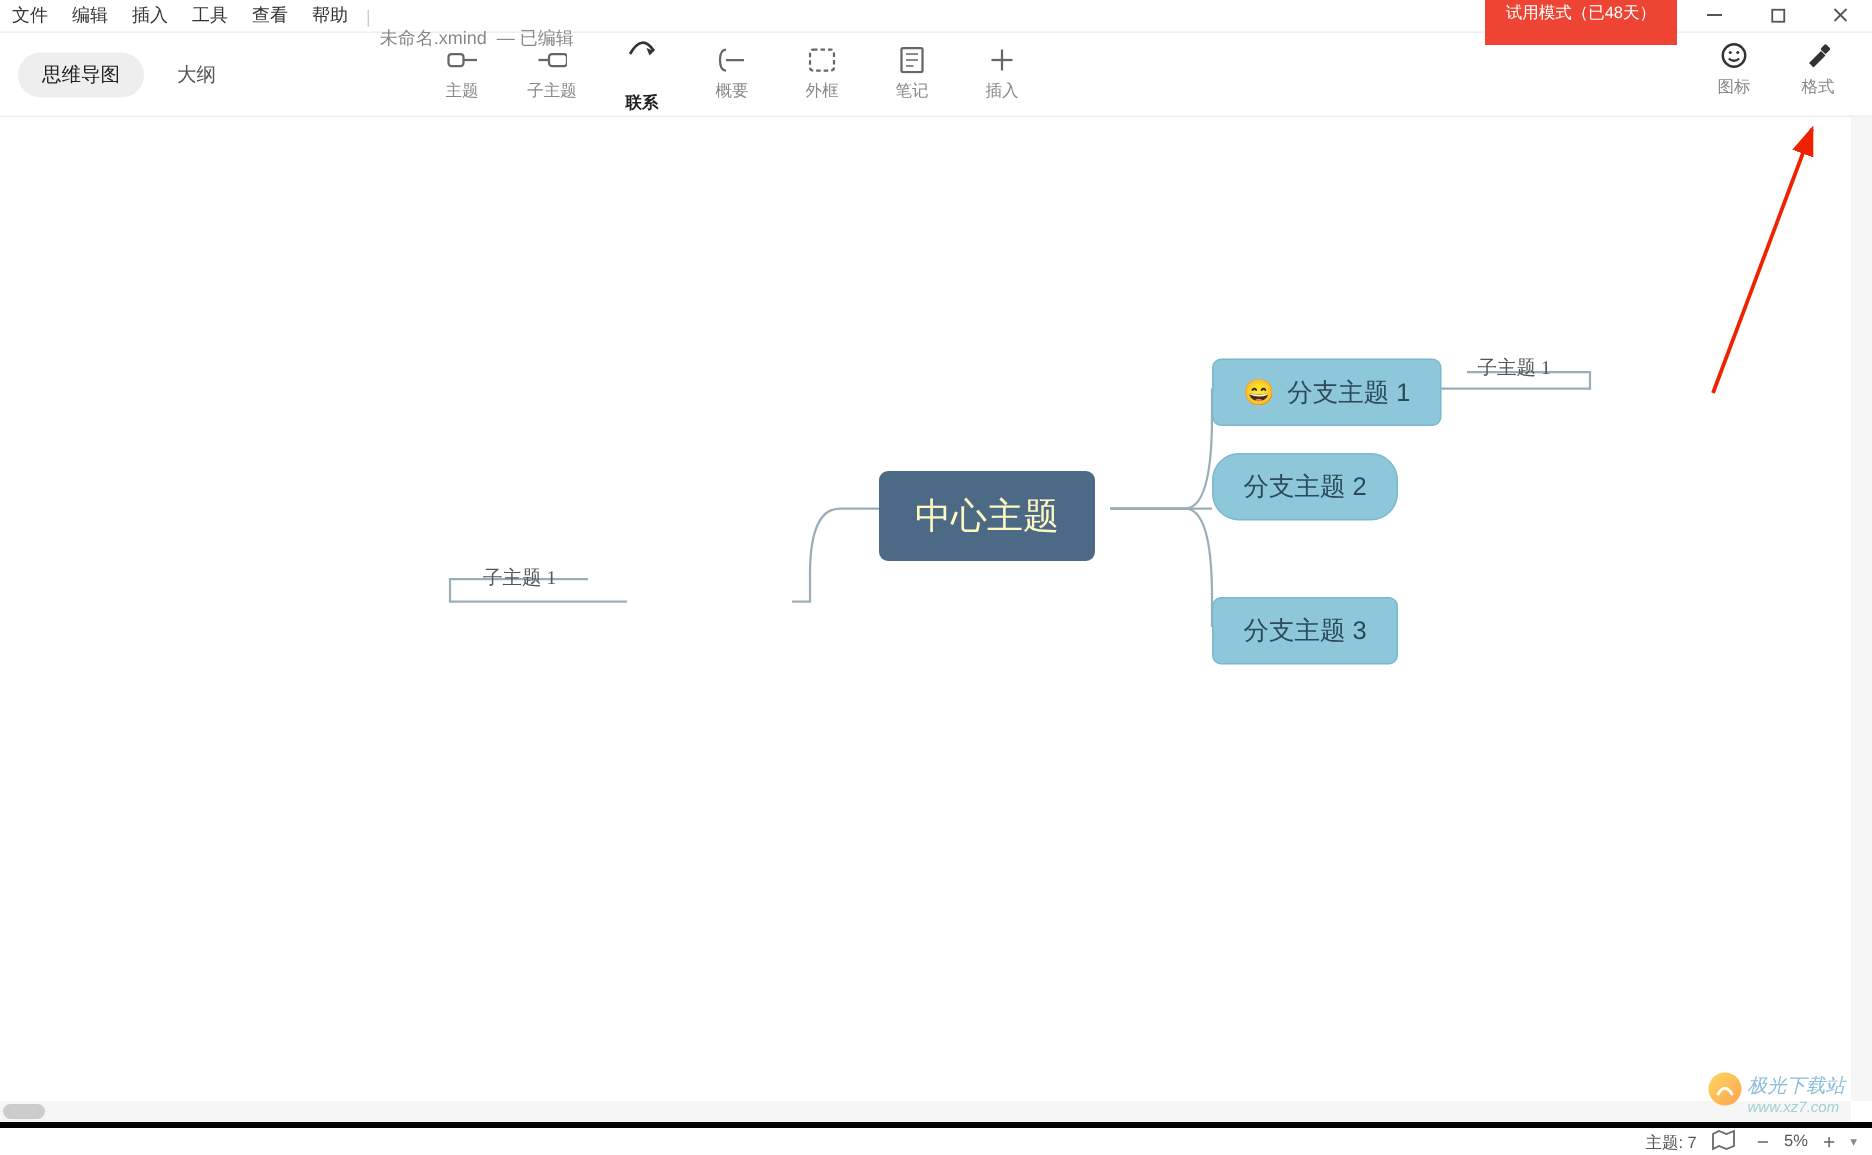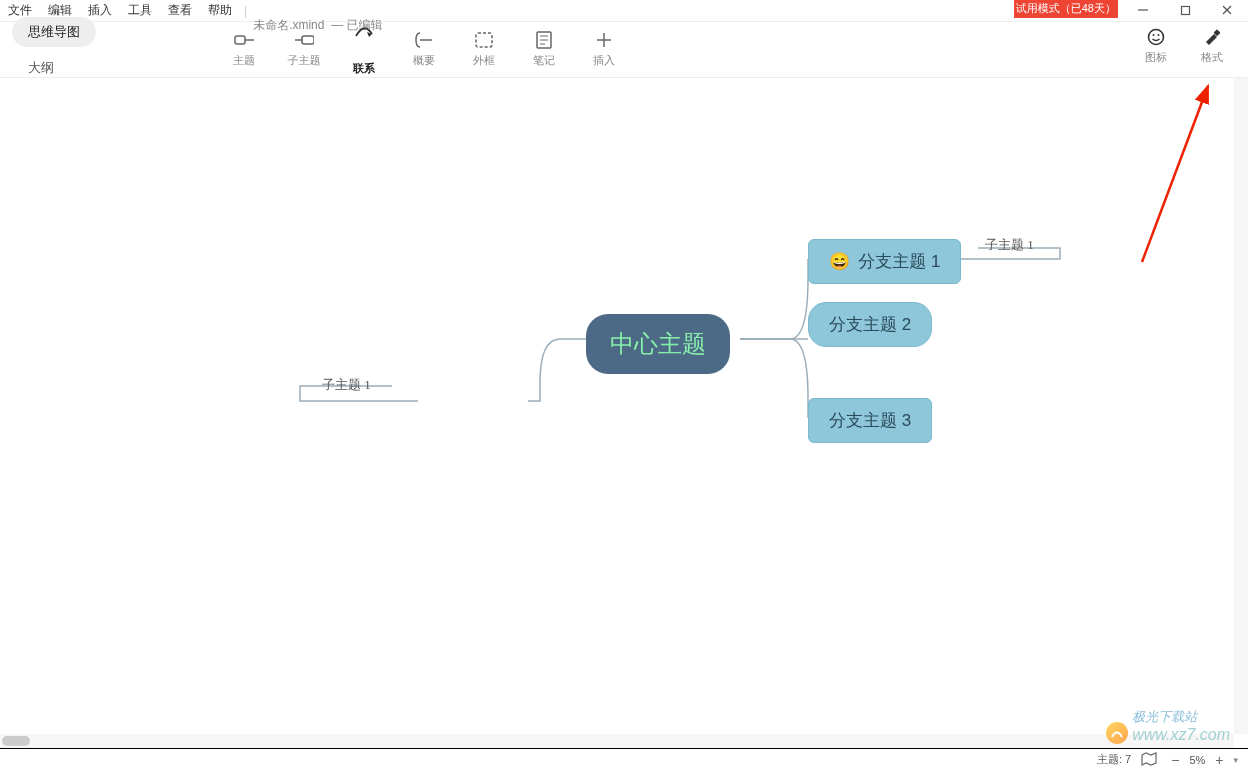--- a/index.html
+++ b/index.html
@@ -3,61 +3,61 @@
 <meta charset="utf-8">
 <style>
 * { margin:0; padding:0; box-sizing:border-box; font-family:"Microsoft YaHei","Segoe UI",sans-serif; }
 body { width:1248px; height:770px; background:#fff; overflow:hidden; position:relative; }
 
 
 .menubar { height:22px; display:flex; align-items:center; font-size:12px; color:#333; border-bottom:1px solid #eee; position:relative; }
 .menubar .menu-item { padding:0 8px; cursor:pointer; }
 .menubar .sep { color:#ccc; margin:0 4px; }
 .menubar .doc-title { color:#888; margin-left:2px;margin-top:30px; }
-.trial { position:absolute; right:130px; top:0; height:18px; background:#E43; color:#fff; font-size:11px; padding:1px 2px; }
+.trial { position:absolute; right:130px; top:0; height:30px; background:#E43; color:#fff; font-size:11px; padding:1px 14px; }
 .win-controls { position:absolute; right:0; top:0; display:flex; }
 .win-controls .win-btn { width:42px; height:20px; display:flex; align-items:center; justify-content:center; color:#555; cursor:pointer; }
 
 
 .toolbar { height:56px; display:flex; align-items:center; border-bottom:1px solid #eee; position:relative; }
-.view-tabs { display:flex; margin-left:12px; gap:6px;flex-direction:column; }
+.view-tabs { display:flex; margin-left:12px; gap:6px; }
 .view-tab { padding:6px 16px; border-radius:16px; font-size:13px; color:#555; cursor:pointer; }
 .view-tab.active { background:#eee; color:#222; font-weight:500; }
 
 .tool-group { display:flex; margin-left:60px; gap:4px; }
 .tool-btn { width:56px; display:flex; flex-direction:column; align-items:center; justify-content:center; gap:4px; cursor:pointer; padding:4px 0; border-radius:4px; }
 .tool-btn .ico { width:20px; height:18px; display:flex; align-items:center; justify-content:center; color:#555; }
 .tool-btn .lbl { font-size:11px; color:#888; }
 .tool-btn.bold .lbl { color:#222; font-weight:600;margin-top:16px; }
 
 .right-tools { position:absolute; right:12px; top:2px; display:flex; gap:8px; }
 .right-tools .tool-btn { width:48px; }
 .zen-share { position:absolute; right:260px; top:2px; display:flex; gap:40px; }
 .zen-share .tool-btn { width:48px; }
 
 
 .canvas { position:absolute; left:0; top:78px; right:0; bottom:22px; background:#fff; overflow:hidden; }
 .node { position:absolute; border-radius:6px; padding:10px 20px; font-size:17px; text-align:center; cursor:pointer; }
-.center-node { background:#4C6A85; color:#86efac; font-size:24px; font-weight:500; padding:14px 24px;border-radius:22px; }
+.center-node { background:#4C6A85; color:#fef9c3; font-size:24px; font-weight:500; padding:14px 24px; }
 .branch-node { background:#8EC7DA; color:#2a4a5a; border:1px solid #7ab8cc; }
 .sub-label { position:absolute; font-size:13px; color:#555;font-family:Liberation Serif, serif; }
 
 svg.links { position:absolute; left:0; top:0; width:100%; height:100%; pointer-events:none; }
 svg.links path { stroke:#9badb9; stroke-width:1.5; fill:none; }
 
 
 .anno-arrow { position:absolute; pointer-events:none; }
 
 
-.status { position:absolute; left:0; right:0; bottom:0; height:22px; border-top:1px solid #000000; display:flex; align-items:center; justify-content:flex-end; font-size:11px; color:#555; padding-right:10px; gap:10px; background:#fff; }
+.status { position:absolute; left:0; right:0; bottom:0; height:22px; border-top:4px solid #000000; display:flex; align-items:center; justify-content:flex-end; font-size:11px; color:#555; padding-right:10px; gap:10px; background:#fff; }
 .status .zoom { display:flex; align-items:center; gap:6px; }
 .status .zbtn { cursor:pointer; padding:0 4px; font-size:14px; color:#666; }
 
 
-.watermark { position:absolute; right:18px; bottom:26px; font-size:13px; color:#7fb8d6; font-style:italic; display:flex; align-items:flex-end; gap:4px; opacity:.9; }
+.watermark { position:absolute; right:18px; bottom:26px; font-size:13px; color:#7fb8d6; font-style:italic; display:flex; align-items:flex-start; gap:4px; opacity:.9; }
 .watermark .logo { width:22px; height:22px; border-radius:50%; background:linear-gradient(135deg,#ffd34d,#ff9a3d); display:flex; align-items:center; justify-content:center; }
 
 
 .hscroll { position:absolute; left:0; right:14px; bottom:22px; height:14px; background:#f6f6f6; }
 .hscroll .thumb { position:absolute; left:2px; top:2px; height:10px; width:28px; background:#ccc; border-radius:5px; }
 .vscroll { position:absolute; right:0; top:78px; bottom:36px; width:14px; background:#f6f6f6; }
 </style>
 </head>
 <body>
 
@@ -233,21 +233,21 @@
   </div>
 
 <div class="watermark">
   <div class="logo">
       <svg width="14" height="14">
         <path d="M2 11 Q7 2 12 11" fill="none" stroke="#fff" stroke-width="2"></path>
       </svg>
     </div>
   <div>
     <div>极光下载站</div>
-    <div style="font-size:16px; color:#9cc">www.xz7.com</div>
+    <div style="font-size:10px; color:#9cc">www.xz7.com</div>
   </div>
 </div>
 
 <div class="status">
   <span><span>主题:</span> <span>7</span></span>
   <span><svg width="16" height="14">
         <path d="M1 3 L5 1 L10 3 L15 1 L15 11 L10 13 L5 11 L1 13 Z" fill="none" stroke="#666" stroke-width="1.2"></path>
       </svg></span>
   <span class="zoom">
     <span class="zbtn">−</span>

